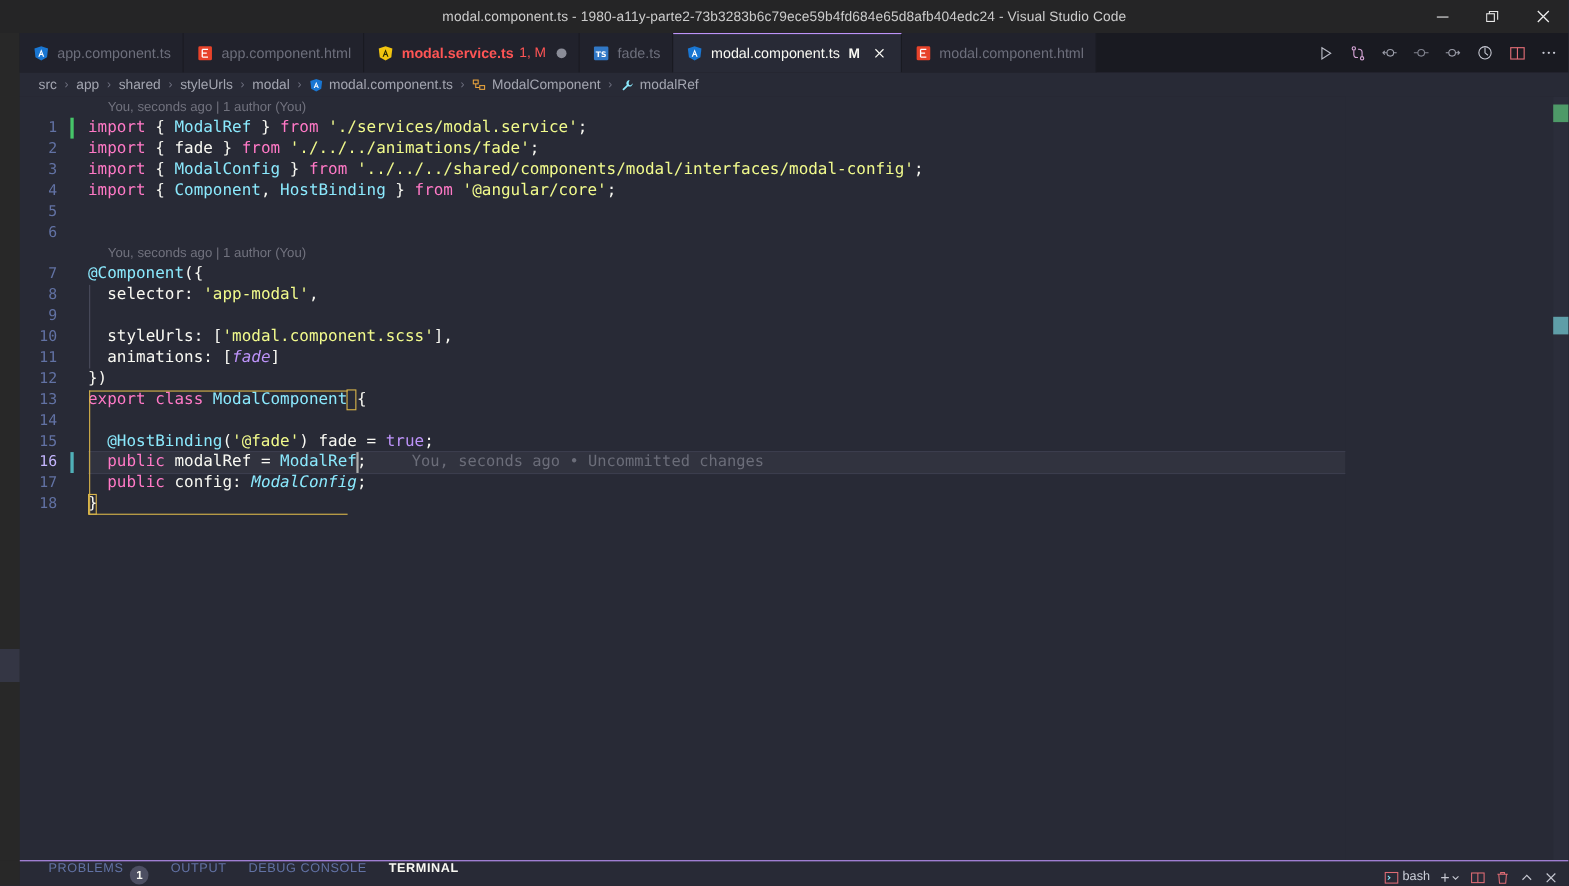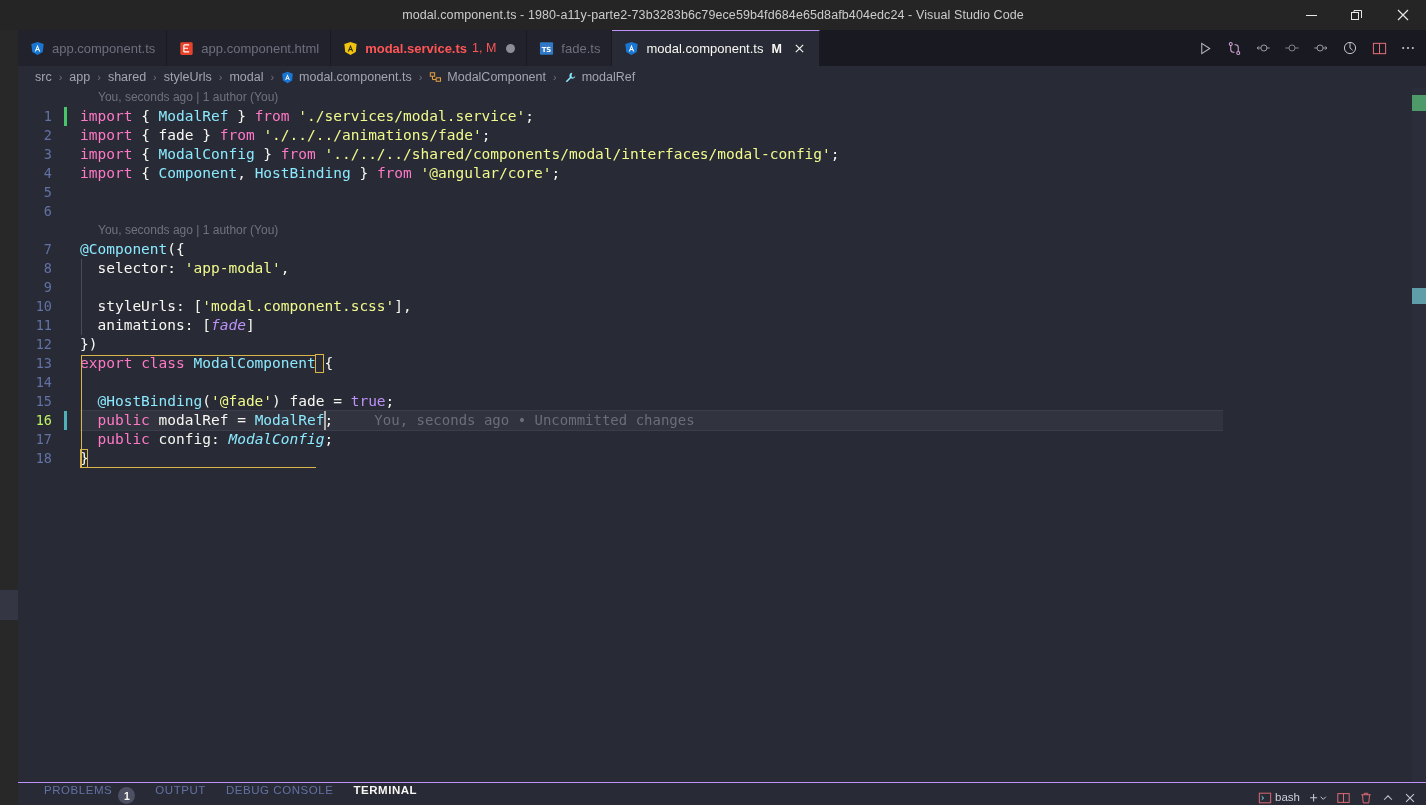--- a/index.html
+++ b/index.html
@@ -195,21 +195,21 @@
     position: absolute;
     left: 0; top: 0;
     width: 45px;
     height: 19px;
     text-align: right;
     padding-right: 11px;
     color: #6272a4;
     font-size: 13.5px;
     line-height: 19px;
   }
-  .row.cur .gutter { color: #bef264; }
+  .row.cur .gutter { color: #c4b5fd; }
 
   .gitmark {
     position: absolute;
     left: 46px; top: 0;
     width: 3px; height: 19px;
   }
   .gitmark.add { background: #50fa7b; opacity: .75; }
   .gitmark.mod { background: #50b0b8; }
 
   .ctext {
@@ -448,20 +448,27 @@
           <path d="M8 1 L14.6 3.3 L13.6 11.8 L8 15 L2.4 11.8 L1.4 3.3 Z" fill="#1976d2"></path>
           <path d="M8 4 L10.9 11.2 H9.6 L9 9.6 H7 L6.4 11.2 H5.1 Z M7.35 8.5 H8.65 L8 6.6 Z" fill="#ffffff"></path>
         </svg>
         <span class="tab-label">modal.component.ts</span>
         <span class="tab-mod">M</span>
         <span class="tab-close">
           <svg width="11" height="11" viewBox="0 0 12 12">
             <path d="M2 2 L10 10 M10 2 L2 10" stroke="#f8f8f2" stroke-width="1.25" fill="none"></path>
           </svg>
         </span>
+      </div>
+      <div class="tab inactive">
+        <svg class="fic" width="14" height="14" viewBox="0 0 16 16">
+          <rect x="1.4" y="1.2" width="13.2" height="13.6" rx="1.4" fill="#e8432a"></rect>
+          <path d="M5.2 4.2 H10.8 M5.2 4.2 V11.6 M5.2 7.7 H9.6 M5.2 11.6 H10.8" stroke="#ffffff" stroke-width="1.25" fill="none"></path>
+        </svg>
+        <span class="tab-label">modal.component.html</span>
       </div>
     </div>
 
   <div class="editor-actions">
     <div class="ea-btn">
       <svg width="15" height="15" viewBox="0 0 16 16">
         <path d="M4 2.5 L12.5 8 L4 13.5 Z" fill="none" stroke="#b9bbc6" stroke-width="1.1"></path>
       </svg>
     </div>
     <div class="ea-btn">

